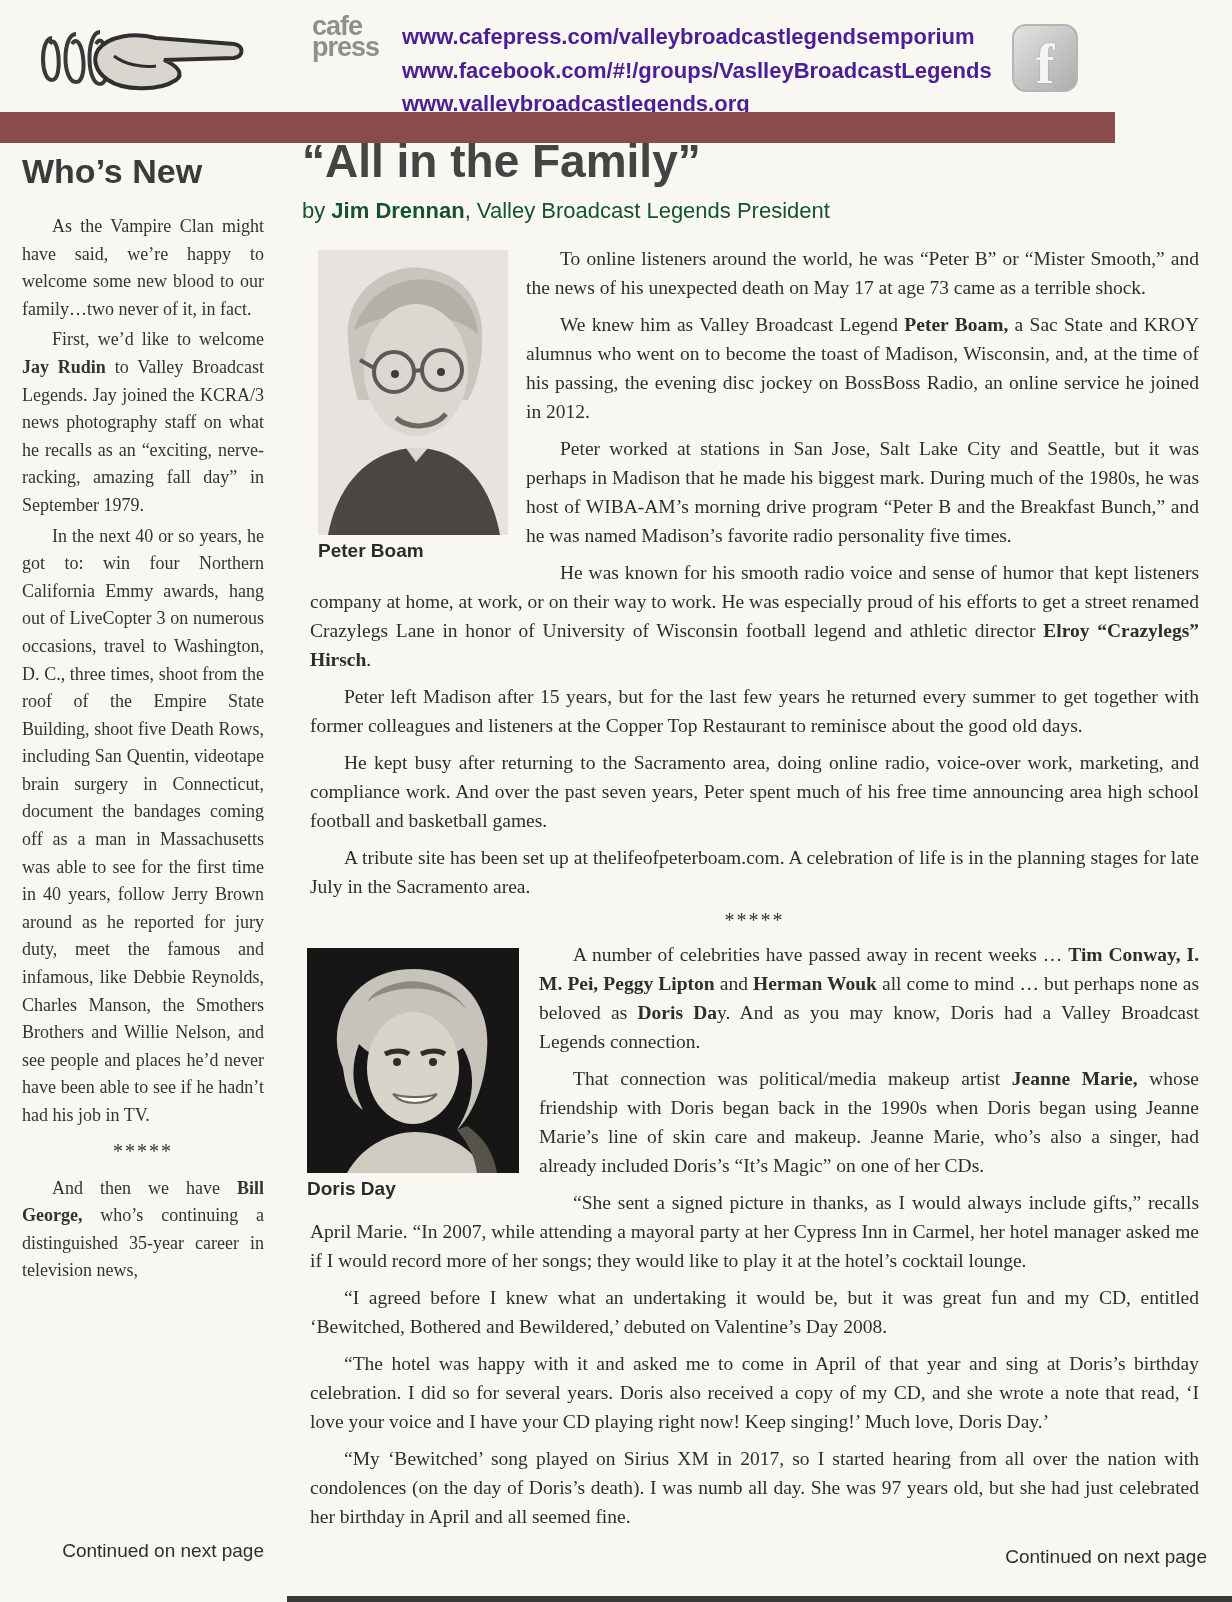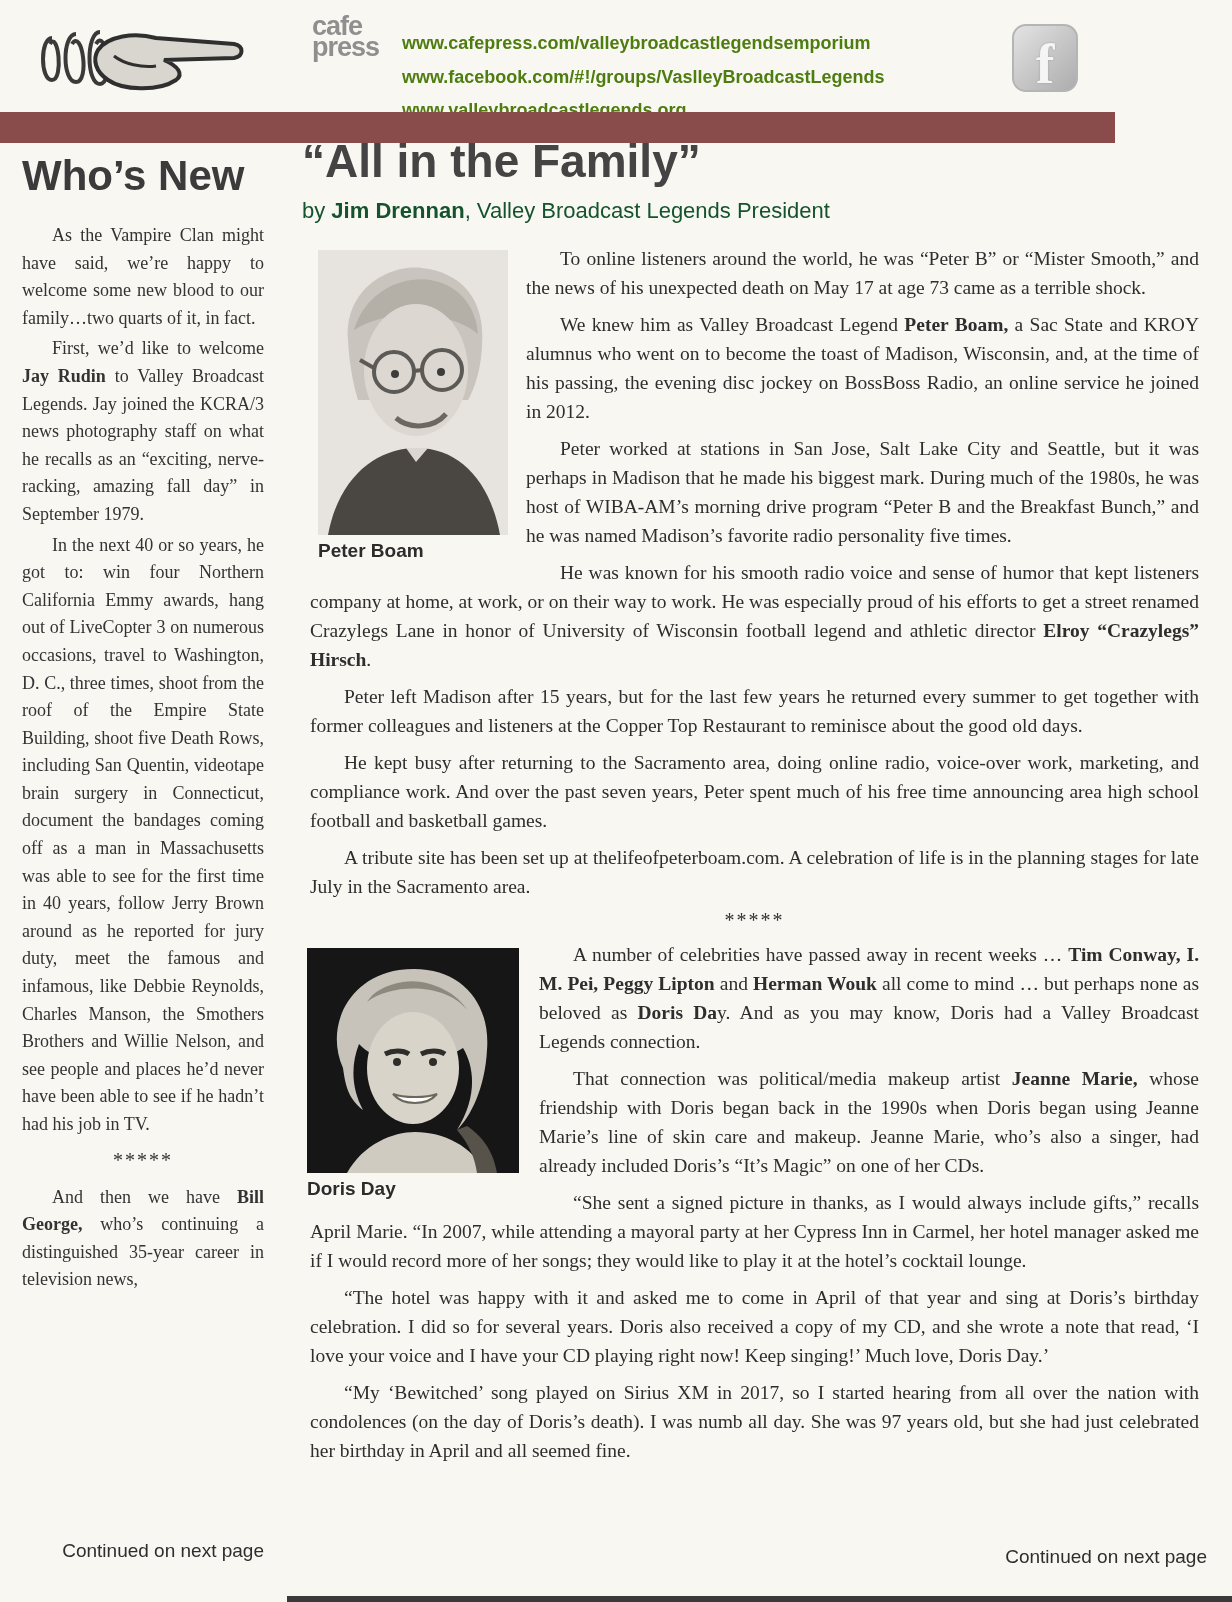--- a/index.html
+++ b/index.html
@@ -10,42 +10,42 @@
   }
   
   .header{position:absolute;top:0;left:0;width:1232px;height:112px;}
   .hand-logo{position:absolute;left:38px;top:10px;width:210px;height:95px;}
   .cafepress{
     position:absolute;left:312px;top:16px;
     font-family:"Liberation Sans", sans-serif;font-weight:bold;
     color:#8f8f8f;font-size:27px;line-height:21px;letter-spacing:-1px;
   }
   .urls{
-    position:absolute;left:402px;top:27px;width:620px;
-    font-family:"Liberation Sans", sans-serif;font-weight:bold;
-    font-size:18px;line-height:33.5px;color:#4d7c0f;
+    position:absolute;left:402px;top:20px;width:620px;
+    font-family:"Liberation Sans", sans-serif;font-weight:bold;
+    font-size:22px;line-height:33.5px;color:#4c1d95;
   }
   .fb-icon{
     position:absolute;left:1012px;top:24px;width:62px;height:64px;
     border-radius:14px;
     background:linear-gradient(135deg,#e3e3e3 0%,#c2c2c2 60%,#adadad 100%);
     border:2px solid #b5b5b5;
     display:flex;align-items:flex-end;justify-content:center;
   }
   .fb-icon span{
     font-family:"Liberation Serif", serif;font-weight:bold;
     font-size:56px;line-height:52px;color:#f5f5f5;
     text-shadow:0 0 2px #9a9a9a;
   }
   .maroon-bar{position:absolute;left:0;top:112px;width:1115px;height:31px;background:#8a4b4b;}
   
   .left-col{position:absolute;left:22px;top:152px;width:242px;}
   .left-col h1{
     font-family:"Liberation Sans", sans-serif;font-weight:bold;
-    font-size:42px;color:#3b3b3b;margin:0 0 22px 0;letter-spacing:0;
+    font-size:34px;color:#3b3b3b;margin:0 0 22px 0;letter-spacing:0;
   }
   .left-col p{
     font-size:18px;line-height:27.6px;text-align:justify;
     text-indent:30px;margin:0 0 3px 0;color:#333;
   }
   
   .main-col{position:absolute;left:302px;top:134px;width:905px;}
   .main-col h2{
     font-family:"Liberation Sans", sans-serif;font-weight:bold;
     font-size:46px;color:#444;margin:0 0 10px 0;
@@ -113,21 +113,21 @@
     <div class="fb-icon">
       <span>f</span>
     </div>
   </div>
 
   <div class="maroon-bar"></div>
 
   <div class="left-col">
     <h1>Who’s New</h1>
     <div>
-        <p><span>As the Vampire Clan might have said, we’re happy to welcome some new blood to our family…two quarts of it, in fact.</span></p>
+        <p><span>As the Vampire Clan might have said, we’re happy to welcome some new blood to our family…two never of it, in fact.</span></p>
         <p><span>First, we’d like to welcome </span><span style="font-weight: bold;">Jay Rudin</span><span> to Valley Broadcast Legends. Jay joined the KCRA/3 news photography staff on what he recalls as an “exciting, nerve-racking, amazing fall day” in September 1979.</span></p>
         <p><span>In the next 40 or so years, he got to: win four Northern California Emmy awards, hang out of LiveCopter 3 on numerous occasions, travel to Washington, D. C., three times, shoot from the roof of the Empire State Building, shoot five Death Rows, including San Quentin, videotape brain surgery in Connecticut, document the bandages coming off as a man in Massachusetts was able to see for the first time in 40 years, follow Jerry Brown around as he reported for jury duty, meet the famous and infamous, like Debbie Reynolds, Charles Manson, the Smothers Brothers and Willie Nelson, and see people and places he’d never have been able to see if he hadn’t had his job in TV.</span></p>
         <div class="stars">*****</div>
         <p><span>And then we have </span><span style="font-weight: bold;">Bill George,</span><span> who’s continuing a distinguished 35-year career in television news,</span></p>
       </div>
   </div>
 
   <div class="main-col article">
     <h2>“All in the Family”</h2>
     <div class="byline">
@@ -180,20 +180,21 @@
           <path d="M86 146 C96 158 120 158 130 146 C120 150 96 150 86 146 Z" fill="#fdfdfb" stroke="#6c675e" stroke-width="2"></path>
           <path d="M40 225 C56 196 86 184 108 184 C136 184 166 198 178 225 Z" fill="#cfcbc1"></path>
           <path d="M150 182 C162 196 168 210 170 225 L190 225 C186 200 172 186 160 178 Z" fill="#57534b"></path>
         </svg>
         <figcaption>Doris Day</figcaption>
       </figure>
       <div>
           <p><span>A number of celebrities have passed away in recent weeks … </span><span style="font-weight: bold;">Tim Conway, I. M. Pei, Peggy Lipton</span><span> and </span><span style="font-weight: bold;">Herman Wouk</span><span> all come to mind … but perhaps none as beloved as </span><span style="font-weight: bold;">Doris Da</span><span>y. And as you may know, Doris had a Valley Broadcast Legends connection.</span></p>
           <p><span>That connection was political/media makeup artist </span><span style="font-weight: bold;">Jeanne Marie,</span><span> whose friendship with Doris began back in the 1990s when Doris began using Jeanne Marie’s line of skin care and makeup. Jeanne Marie, who’s also a singer, had already included Doris’s “It’s Magic” on one of her CDs.</span></p>
           <p><span>“She sent a signed picture in thanks, as I would always include gifts,” recalls April Marie. “In 2007, while attending a mayoral party at her Cypress Inn in Carmel, her hotel manager asked me if I would record more of her songs; they would like to play it at the hotel’s cocktail lounge.</span></p>
+          <p><span>“I agreed before I knew what an undertaking it would be, but it was great fun and my CD, entitled ‘Bewitched, Bothered and Bewildered,’ debuted on Valentine’s Day 2008.</span></p>
           <p><span>“The hotel was happy with it and asked me to come in April of that year and sing at Doris’s birthday celebration. I did so for several years. Doris also received a copy of my CD, and she wrote a note that read, ‘I love your voice and I have your CD playing right now!  Keep singing!’  Much love, Doris Day.’</span></p>
           <p><span>“My ‘Bewitched’ song played on Sirius XM in 2017, so I started hearing from all over the nation with condolences (on the day of Doris’s death). I was numb all day. She was 97 years old, but she had just celebrated her birthday in April and all seemed fine.</span></p>
         </div>
     </div>
   </div>
 
   <div class="continued continued-left">Continued on next page</div>
   <div class="continued continued-right">Continued on next page</div>
   <div class="bottom-strip"></div>
 </div>

